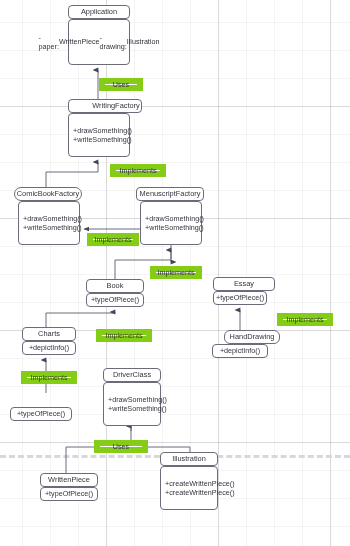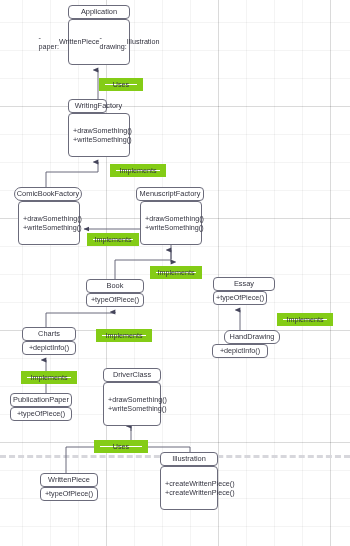--- a/index.html
+++ b/index.html
@@ -101,21 +101,21 @@
   <div class="node title" style="left:68px;top:5px;width:62px;height:14px;">
     <span class="cmpt">Application</span>
   </div>
   <div class="node attrs" style="left:68px;top:19px;width:62px;height:46px;">
     <span class="row">-paper:</span>
     <span class="row">WrittenPiece</span>
     <span class="row">-drawing:</span>
     <span class="row">Illustration</span>
   </div>
 
-  <div class="node title" style="left:68px;top:99px;width:39px;height:14px;padding-left:22px;">
+  <div class="node title" style="left:68px;top:99px;width:74px;height:14px;padding-left:22px;">
     <span class="cmpt">WritingFactory</span>
   </div>
   <div class="node members" style="left:68px;top:113px;width:62px;height:44px;">
     <span class="row">+drawSomething()</span>
     <span class="row">+writeSomething()</span>
   </div>
 
   <div class="node title" style="left:14px;top:187px;width:68px;height:14px;border-radius:7px;">
     <span class="cmpt">ComicBookFactory</span>
   </div>
@@ -161,23 +161,20 @@
   </div>
 
   <div class="node title" style="left:103px;top:368px;width:58px;height:14px;">
     <span class="cmpt">DriverClass</span>
   </div>
   <div class="node members" style="left:103px;top:382px;width:58px;height:44px;">
     <span class="row">+drawSomething()</span>
     <span class="row">+writeSomething()</span>
   </div>
 
-  <div class="node title" style="left:10px;top:393px;width:62px;height:14px;">
-    <span class="cmpt">PublicationPaper</span>
-  </div>
   <div class="node" style="left:10px;top:407px;width:62px;height:14px;">
     <span class="cmpt">+typeOfPiece()</span>
   </div>
 
   <div class="node title" style="left:40px;top:473px;width:58px;height:14px;">
     <span class="cmpt">WrittenPiece</span>
   </div>
   <div class="node" style="left:40px;top:487px;width:58px;height:14px;">
     <span class="cmpt">+typeOfPiece()</span>
   </div>

